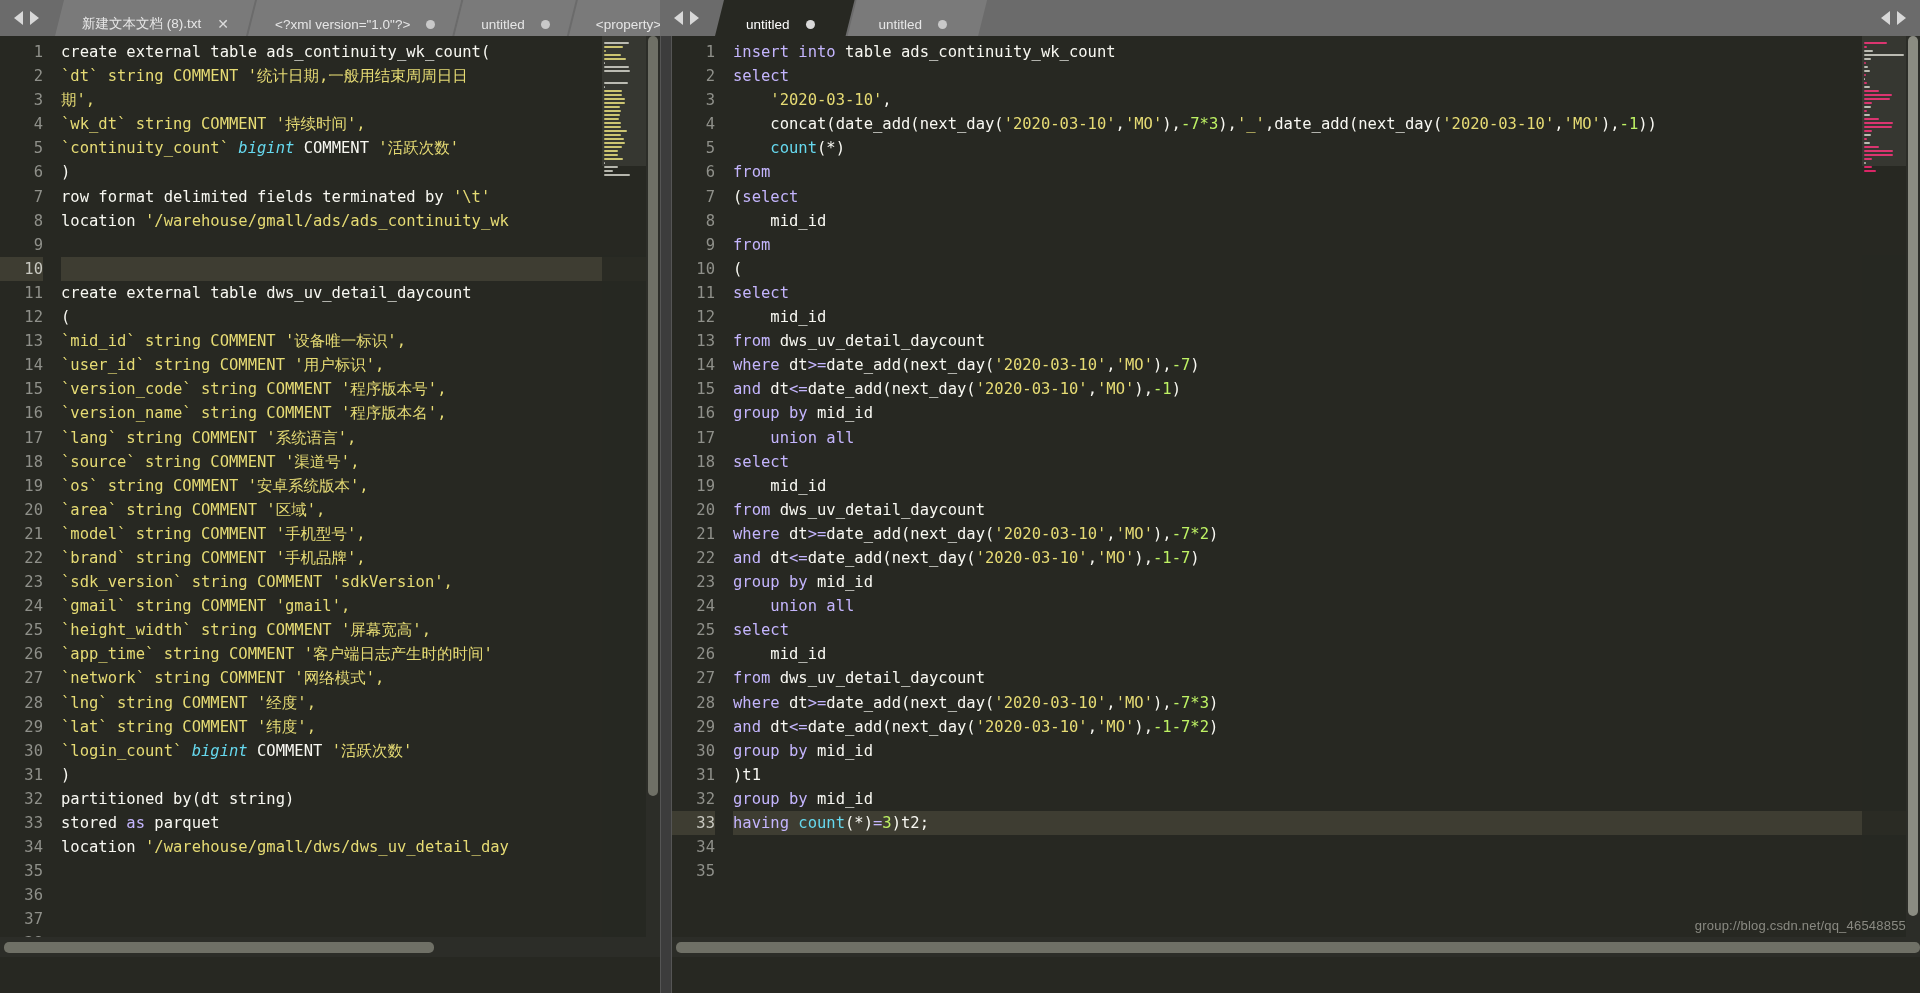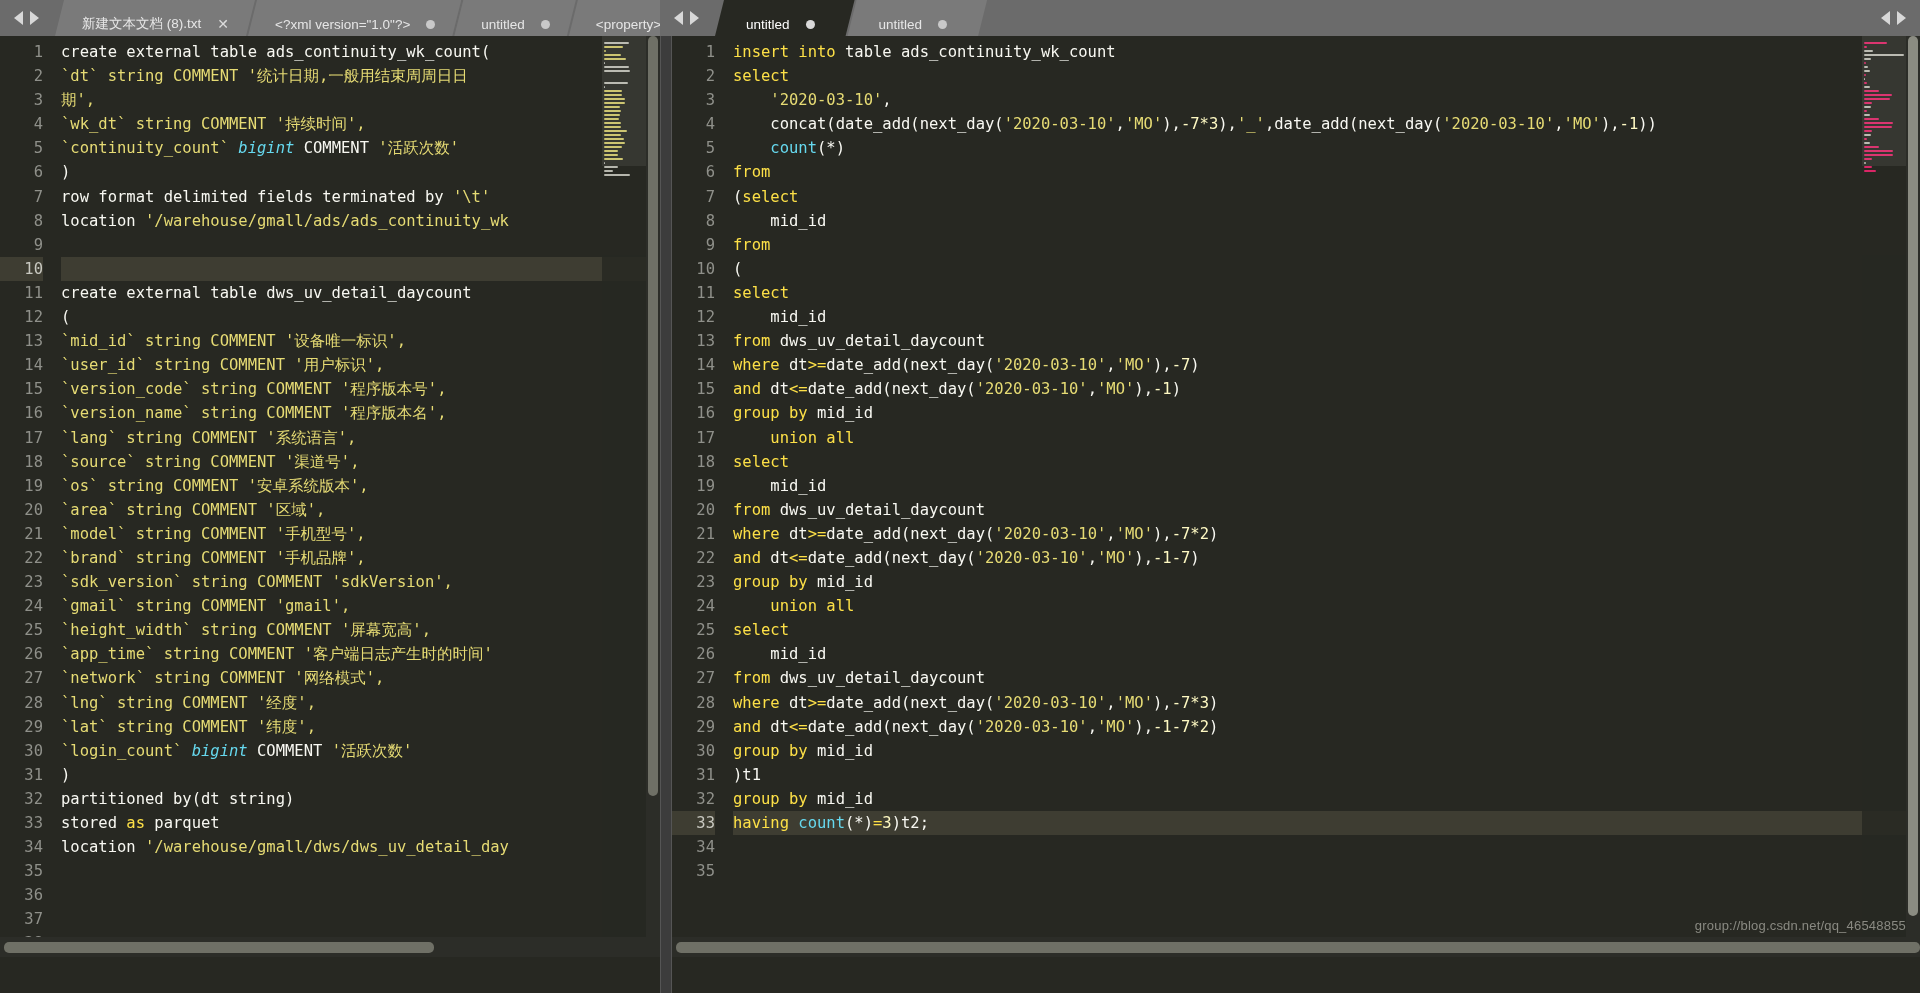--- a/index.html
+++ b/index.html
@@ -91,25 +91,25 @@
     padding-right: 11px;
     user-select: none;
   }
   .gutter .ln { display: block; height: 24.1px; }
   .gutter .ln.cur { background: #3e3d32; color: #c8c8c0; }
   .lines { flex: 1 1 auto; color: #f8f8f2; overflow: hidden; padding-left: 7px; }
   .lines .cl { display: block; height: 24.1px; }
   .lines .cl.cur { background: #3e3d32; }
 
   
-  .k  { color: #fde047; }        
+  .k  { color: #c4b5fd; }        
   .s  { color: #e6db74; }        
   .ty { color: #66d9ef; font-style: italic; }  
   .fn { color: #66d9ef; }        
-  .n  { color: #fef9c3; }        
+  .n  { color: #bef264; }        
   .pl { color: #f8f8f2; }
 
   
   .minimap {
     position: absolute; top: 0; right: 14px;
     width: 44px; height: 921px;
     background: #272822;
     pointer-events: none;
     opacity: .85;
   }

